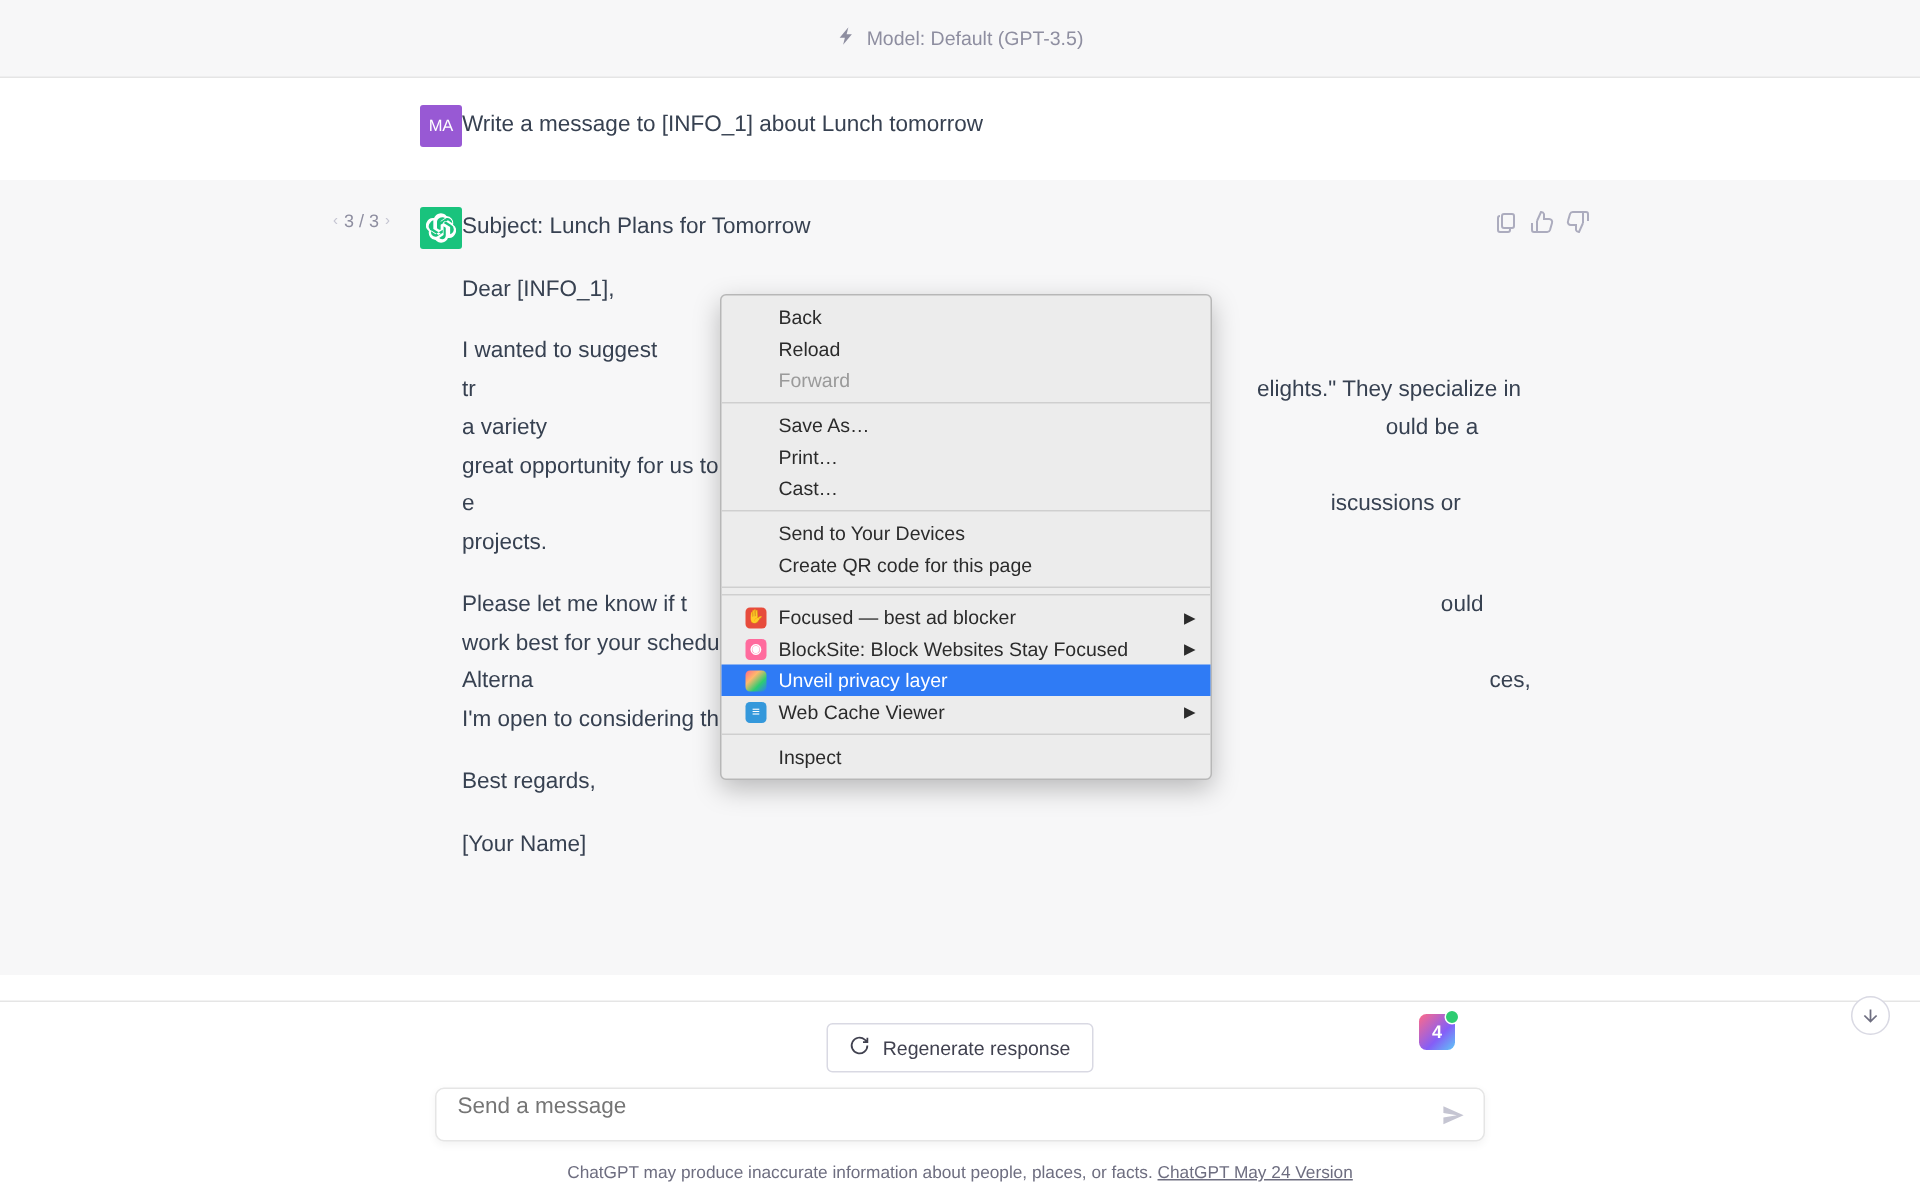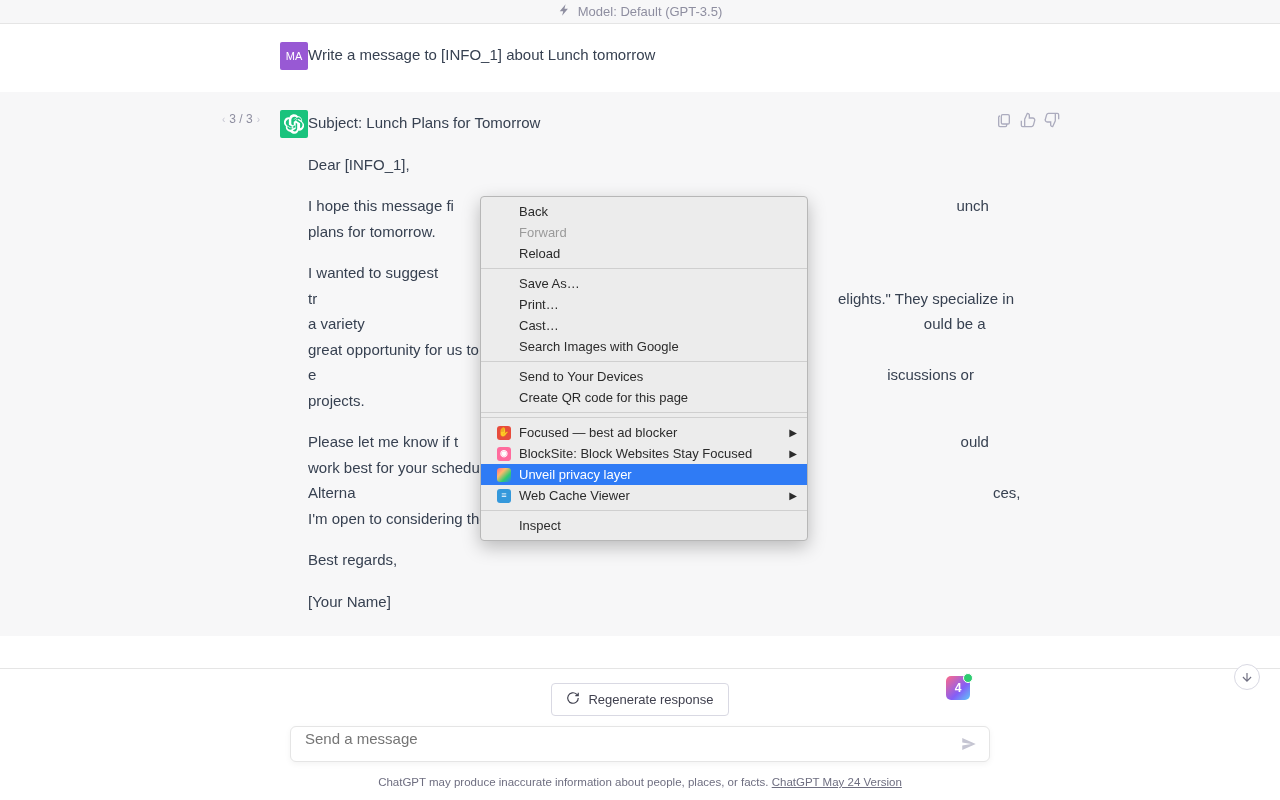--- a/index.html
+++ b/index.html
@@ -1,18 +1,18 @@
 <!DOCTYPE html>
 <html><head>
 <meta charset="utf-8">
 <style>
 * { margin: 0; padding: 0; box-sizing: border-box; }
 body { font-family: -apple-system, BlinkMacSystemFont, "Segoe UI", Helvetica, Arial, sans-serif; background: #fff; color: #343541; width: 1280px; height: 800px; overflow: hidden; position: relative; }
 
-.model-bar { height: 24px; background: #f7f7f8; border-bottom: 1px solid #e5e5e5; display: flex; align-items: center; justify-content: center; font-size: 13px; color: #8e8ea0; gap: 6px; }
+.model-bar { height: 52px; background: #f7f7f8; border-bottom: 1px solid #e5e5e5; display: flex; align-items: center; justify-content: center; font-size: 13px; color: #8e8ea0; gap: 6px; }
 .model-bar svg { width: 14px; height: 14px; }
 
 .msg-user { background: #fff; padding: 18px 0 22px; }
 .msg-asst { background: #f7f7f8; padding: 18px 0 22px; }
 .msg-row { max-width: 720px; margin: 0 auto; display: flex; position: relative; }
 .avatar { width: 28px; height: 28px; border-radius: 2px; flex: 0 0 28px; display: flex; align-items: center; justify-content: center; font-size: 11px; font-weight: 500; color: #fff; }
 .avatar.user { background: #9859d4; }
 .avatar.bot  { background: #19c37d; }
 .avatar.bot svg { width: 20px; height: 20px; }
 
@@ -89,21 +89,20 @@
 
     <div class="avatar bot">
       <svg viewBox="0 0 41 41" fill="#fff">
           <path d="M37 16a10 10 0 0 0-9-12 10 10 0 0 0-17 3A10 10 0 0 0 4 25a10 10 0 0 0 9 12 10 10 0 0 0 17-3 10 10 0 0 0 7-18zM23 36a7 7 0 0 1-5-2l6-4V18l3 2v9a7 7 0 0 1-4 7zM8 30a7 7 0 0 1-1-5l6 4 10-6v4l-8 5a7 7 0 0 1-7-2zm-2-17a7 7 0 0 1 4-3v12l10 6-3 2-8-5a7 7 0 0 1-3-12zm27 6-10-6 3-2 8 5a7 7 0 0 1-1 13V17zm3-5-6-4-10 6v-4l8-5a7 7 0 0 1 8 7zM18 23l-3-2v-9a7 7 0 0 1 11-5l-6 4v12z"></path>
         </svg>
     </div>
 
     <div class="content">
       <p>Subject: Lunch Plans for Tomorrow</p>
       <p>Dear [INFO_1],</p>
-      <p><span>I hope this message fi</span><span style="visibility:hidden">xxxxxxxxxxxxxxxxxxxxxxxxxxxxxxxxxxxxxxxxxxxxxxxxxxxxxxxxxxxxxxxxxxx</span><span>unch plans for tomorrow.</span></p>
       <p><span>I wanted to suggest tr</span><span style="visibility:hidden">xxxxxxxxxxxxxxxxxxxxxxxxxxxxxxxxxxxxxxxxxxxxxxxxxxxxxxxxxxxxxxxxxxxxD</span><span>elights." They specialize in a variety </span><span style="visibility:hidden">xxxxxxxxxxxxxxxxxxxxxxxxxxxxxxxxxxxxxxxxxxxxxxxxxxxxxxxxxxxxxxxxxxxxxxxxxx</span><span>ould be a great opportunity for us to e</span><span style="visibility:hidden">xxxxxxxxxxxxxxxxxxxxxxxxxxxxxxxxxxxxxxxxxxxxxxxxxxxxxxxxxxxxxxxxxxxxxxxxxxxd</span><span>iscussions or projects.</span></p>
       <p><span>Please let me know if t</span><span style="visibility:hidden">xxxxxxxxxxxxxxxxxxxxxxxxxxxxxxxxxxxxxxxxxxxxxxxxxxxxxxxxxxxxxxxxxxx</span><span>ould work best for your schedule. Alterna</span><span style="visibility:hidden">xxxxxxxxxxxxxxxxxxxxxxxxxxxxxxxxxxxxxxxxxxxxxxxxxxxxxxxxxxxxxxxxxxxxxxxxxxxxxxxxxxxxx</span><span>ces, I'm open to considering them.</span></p>
       <p>Best regards,</p>
       <p>[Your Name]</p>
     </div>
 
     <div class="actions">
       <span><svg viewBox="0 0 24 24" fill="none" stroke="currentColor" stroke-width="2">
             <rect x="8" y="4" width="12" height="14" rx="2"></rect>
             <path d="M16 18v2a2 2 0 0 1-2 2H6a2 2 0 0 1-2-2V8a2 2 0 0 1 2-2"></path>
@@ -144,44 +143,40 @@
     </svg>
 </div>
 
 <div class="ext-badge">4</div>
 
 <div class="ctx">
   <div class="item">
       <span class="spacer"></span>
       <span>Back</span>
     </div>
+  <div class="item">
+      <span class="spacer"></span>
+      <span>Reload</span>
+    </div>
   <div class="item disabled">
       <span class="spacer"></span>
       <span>Forward</span>
     </div>
-  <div class="item">
-      <span class="spacer"></span>
-      <span>Reload</span>
-    </div>
   <div class="sep"></div>
   <div class="item">
       <span class="spacer"></span>
       <span>Save As…</span>
     </div>
   <div class="item">
       <span class="spacer"></span>
       <span>Print…</span>
     </div>
   <div class="item">
       <span class="spacer"></span>
       <span>Cast…</span>
-    </div>
-  <div class="item">
-      <span class="spacer"></span>
-      <span>Search Images with Google</span>
     </div>
   <div class="sep"></div>
   <div class="item">
       <span class="spacer"></span>
       <span>Send to Your Devices</span>
     </div>
   <div class="item">
       <span class="spacer"></span>
       <span>Create QR code for this page</span>
     </div>

